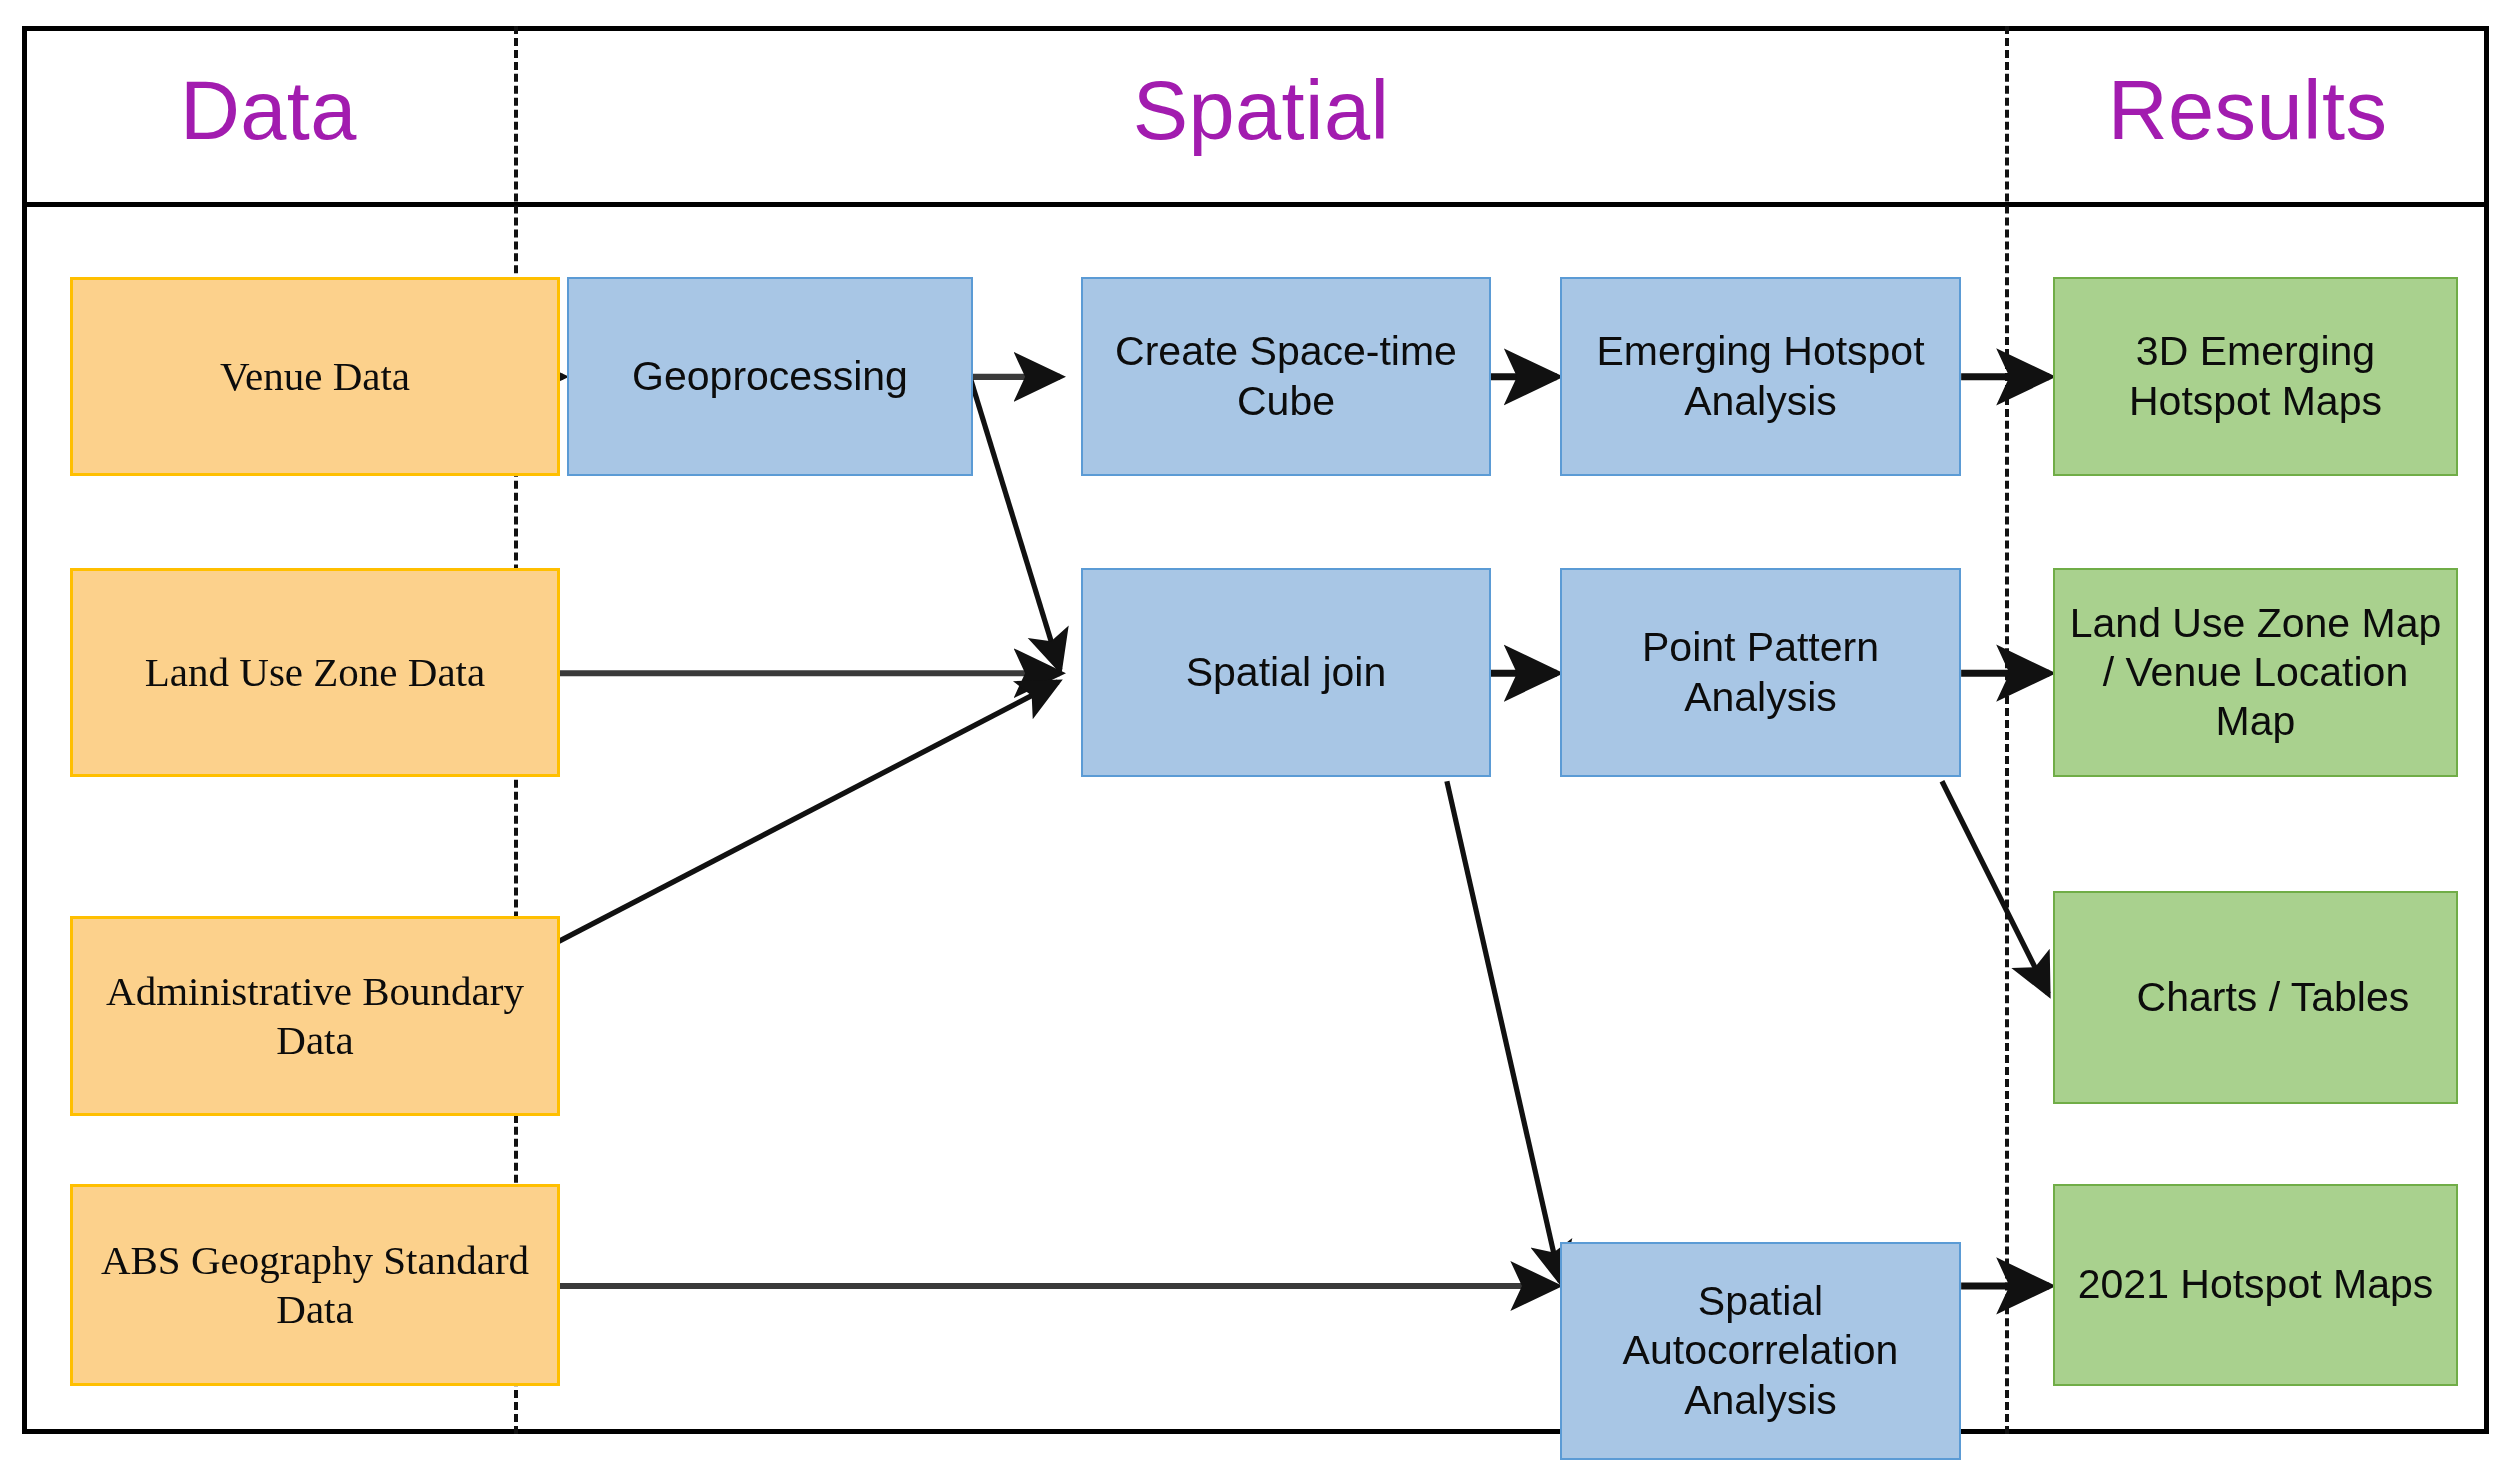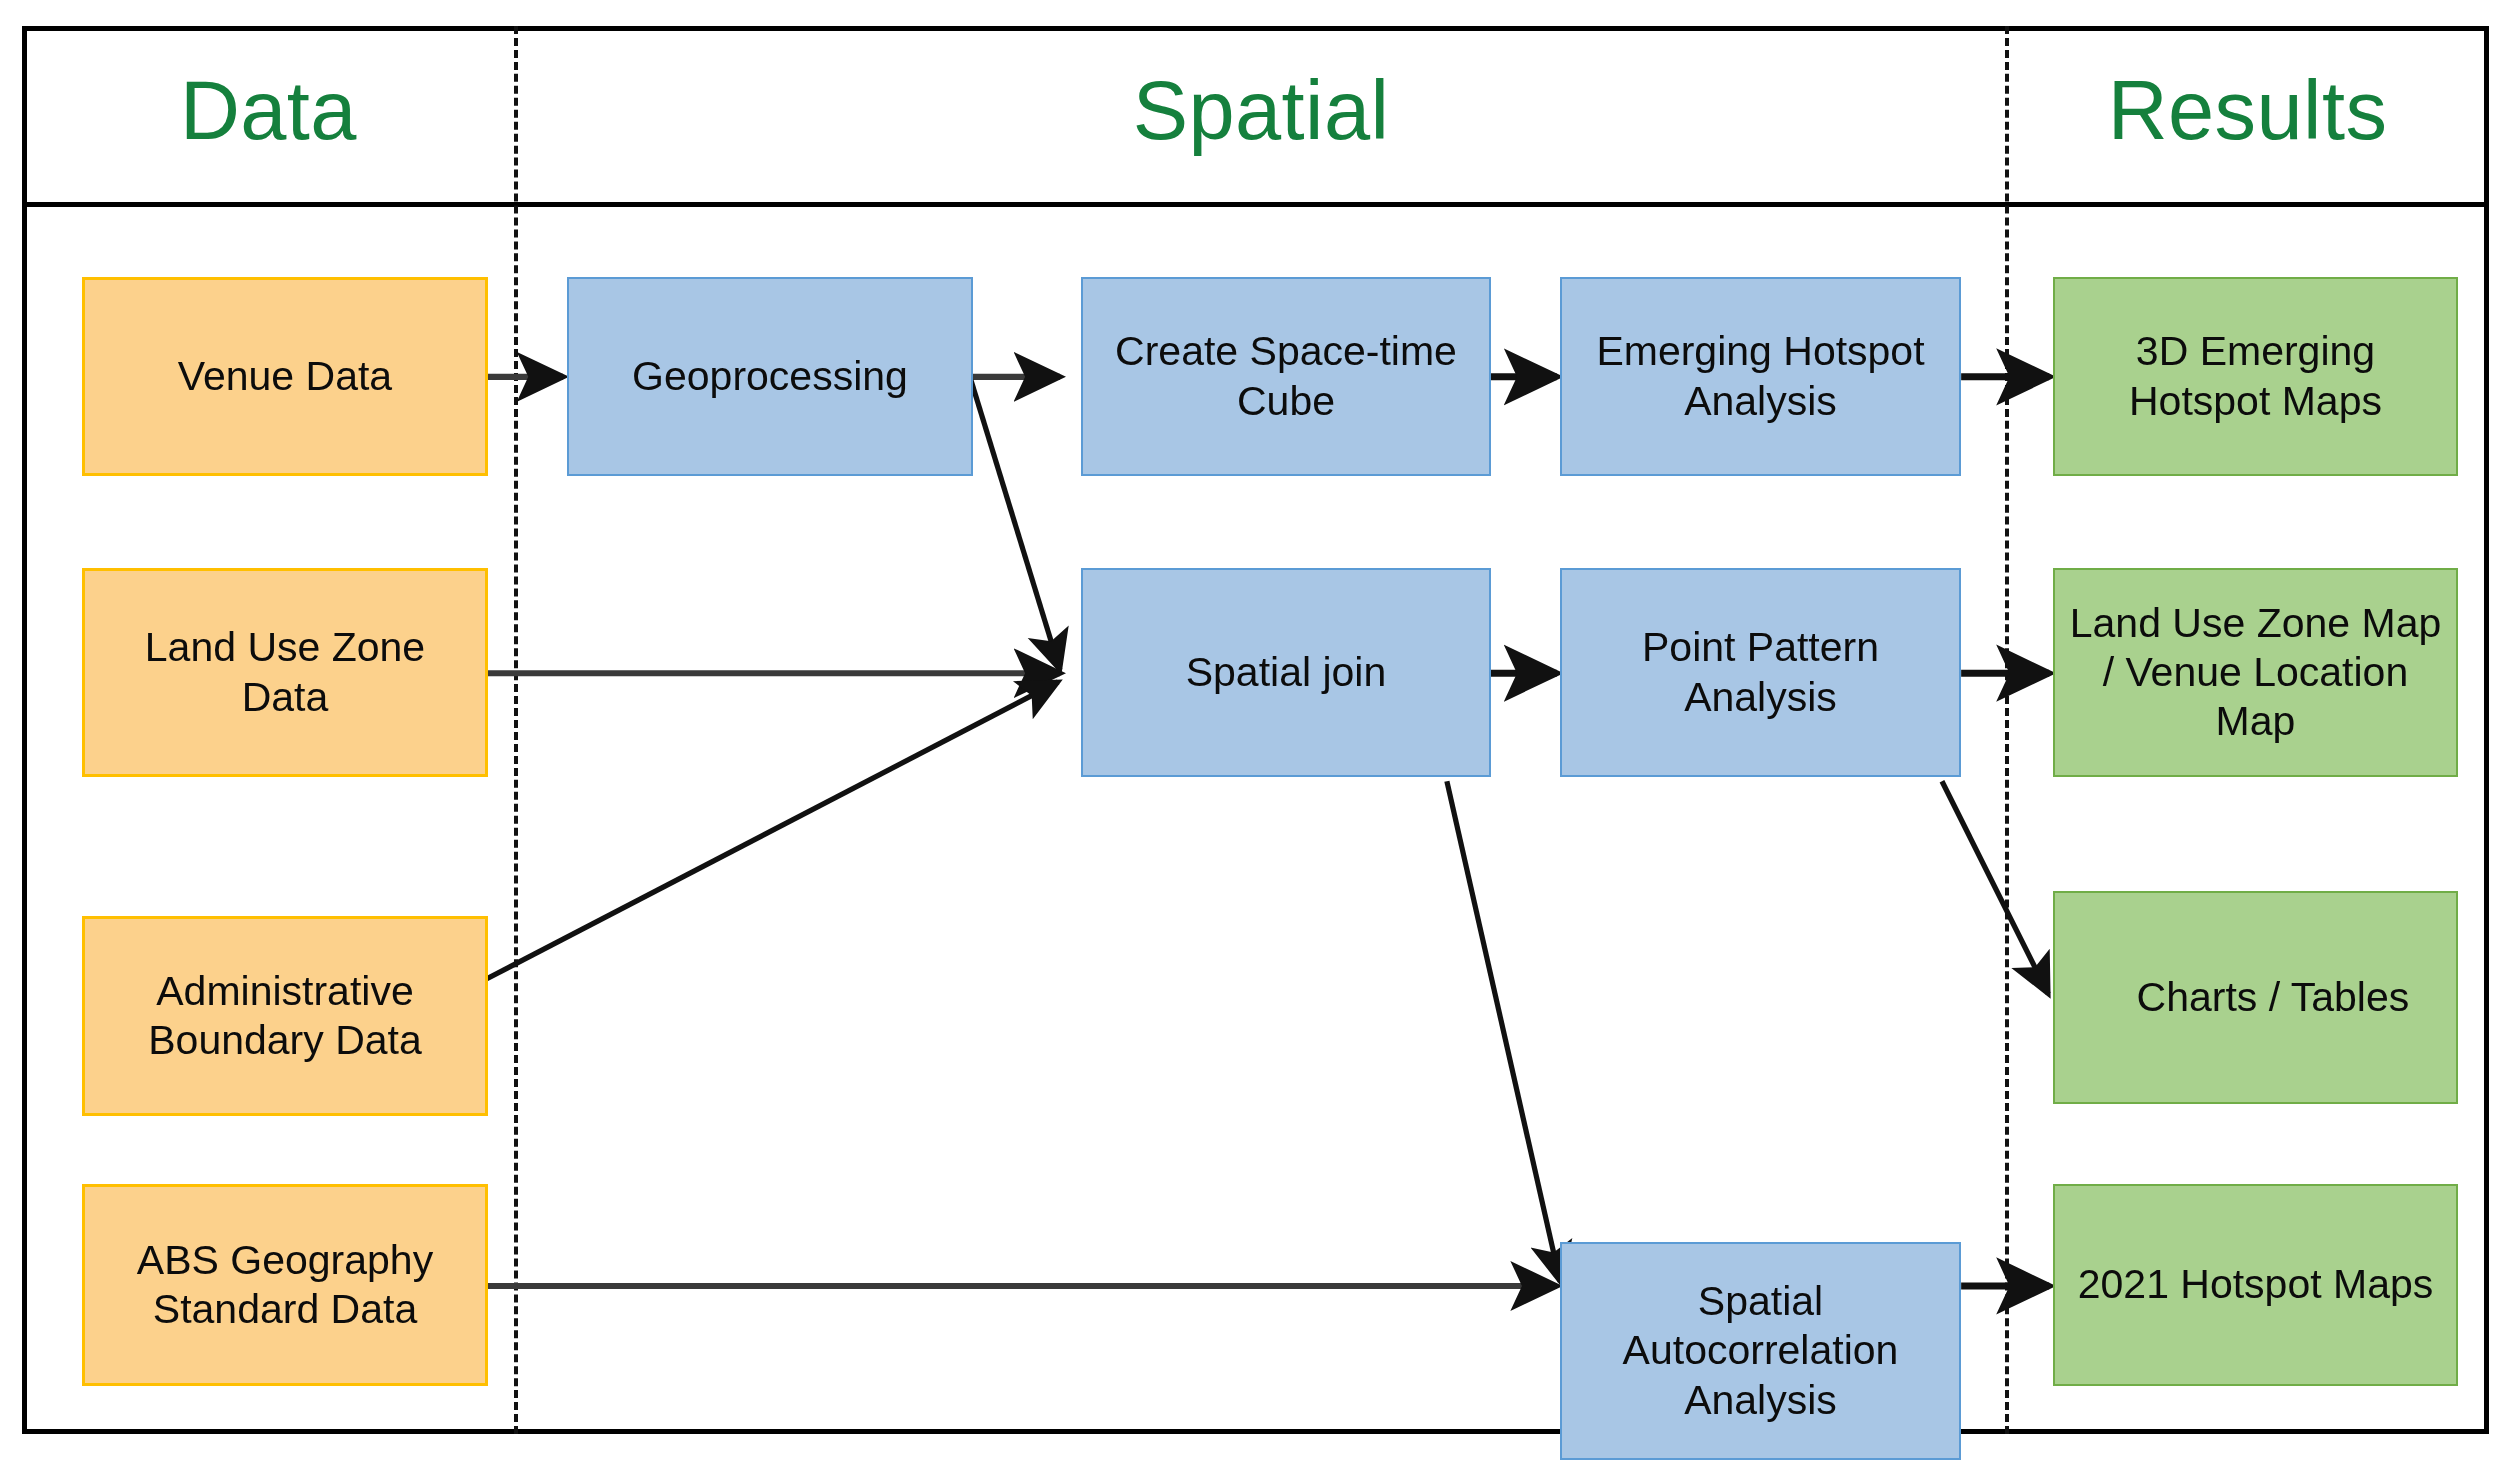--- a/index.html
+++ b/index.html
@@ -11,37 +11,37 @@
   .frame{position:absolute;left:22px;top:26px;width:2467px;height:1408px;
          border:5.2px solid #000;box-sizing:border-box;background:transparent;}
   .header-rule{position:absolute;left:22px;top:202px;width:2467px;height:5.2px;background:#000;}
   .divider{position:absolute;top:26px;height:1408px;width:0;
            border-left:4.4px dashed #111;}
   .divider.d1{left:514px;}
   .divider.d2{left:2005px;}
 
   
   .col-head{position:absolute;top:45px;height:131px;line-height:131px;
-            font-size:83px;font-weight:400;color:#15803d;text-align:center;
+            font-size:83px;font-weight:400;color:#a21caf;text-align:center;
             letter-spacing:0.4px;white-space:nowrap;}
   .col-head.h-data{left:24.4px;width:488px;}
   .col-head.h-methods{left:519px;width:1484px;}
   .col-head.h-results{left:2008px;width:479px;}
 
   
   .node{position:absolute;box-sizing:border-box;display:flex;
         align-items:center;justify-content:center;text-align:center;
         font-size:41px;line-height:1.2;color:#0c0c0c;padding:3.5px 12.2px;}
   .node span{display:block;}
   .node.data{background:#FCD18C;border:3.5px solid #FFBF00;}
   .node.method{background:#A8C6E5;border:2.6px solid #5B9BD5;}
   .node.result{background:#A9D18E;border:2.6px solid #70AD47;}
 
   
-  .cx-data{left:82px;width:406px;}
+  .cx-data{left:70px;width:490px;font-family:Liberation Serif, serif;}
   .cx-m1{left:567px;width:406px;}
   .cx-m2{left:1081px;width:410px;}
   .cx-m3{left:1560px;width:401px;}
   .cx-res{left:2053px;width:405px;}
 
   .ry1{top:277px;height:199px;}
   .ry2{top:568px;height:209px;}
   .ry3{top:896px;height:200px;margin-top:20px;}
   .ry4{top:1184px;height:202px;}
   .ry-sac{top:1242px;height:218px;}

